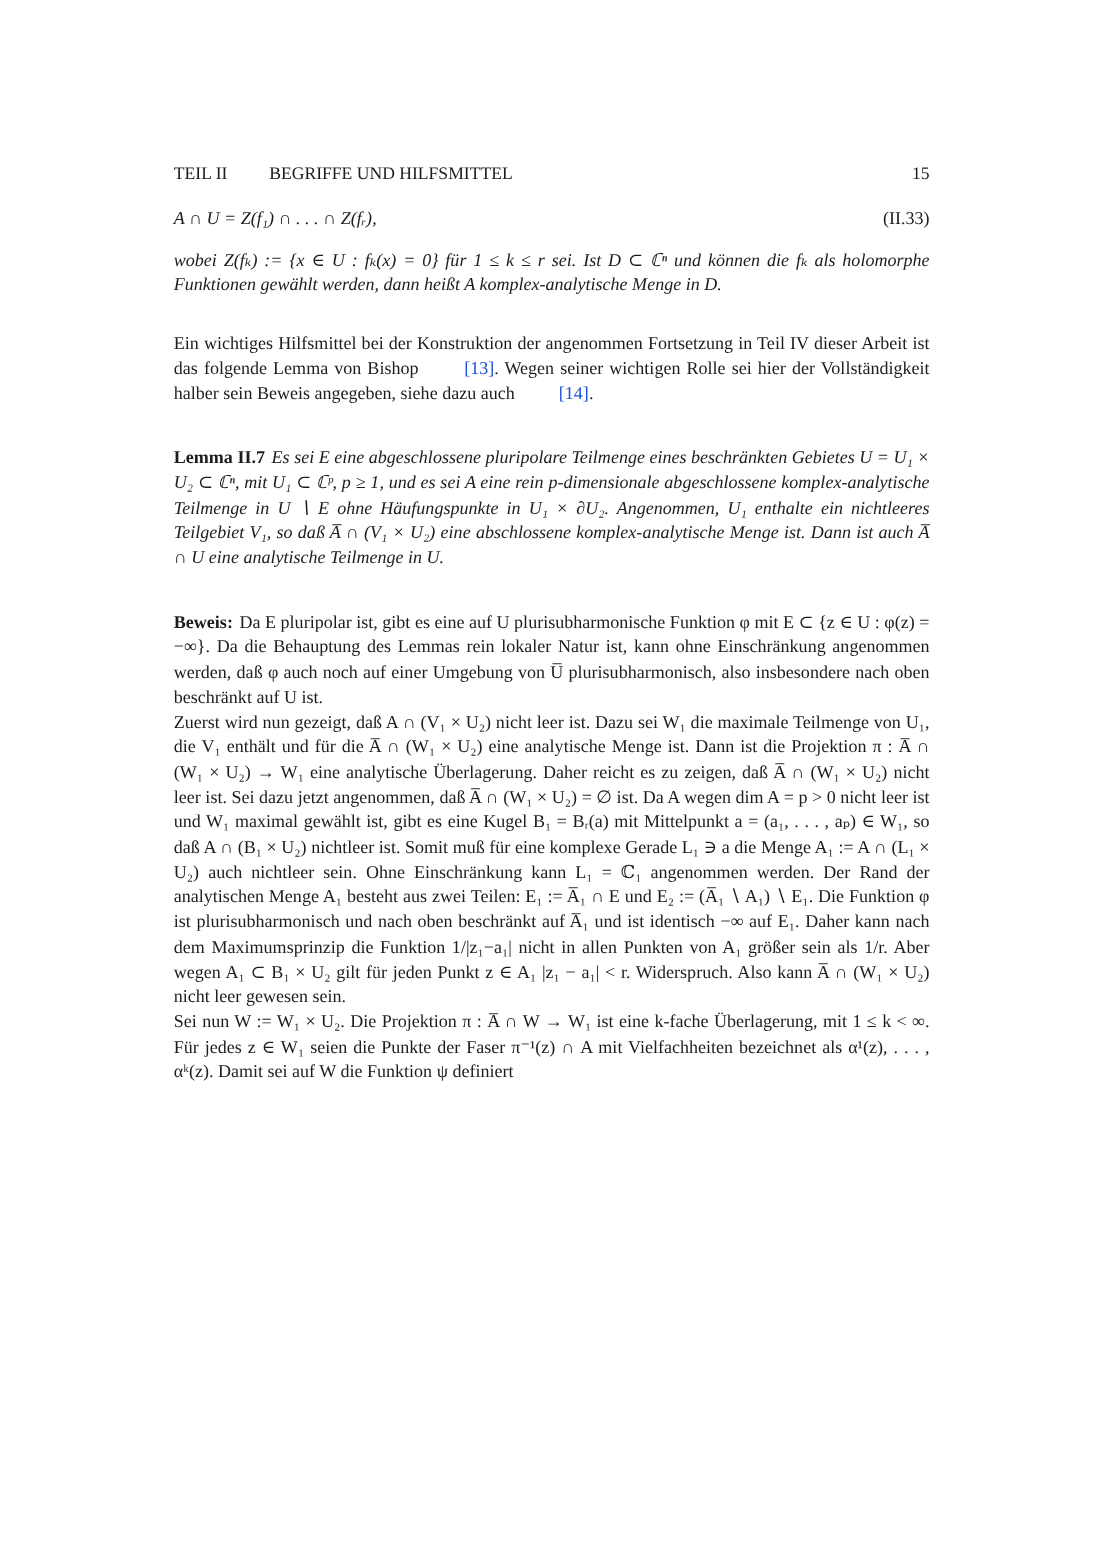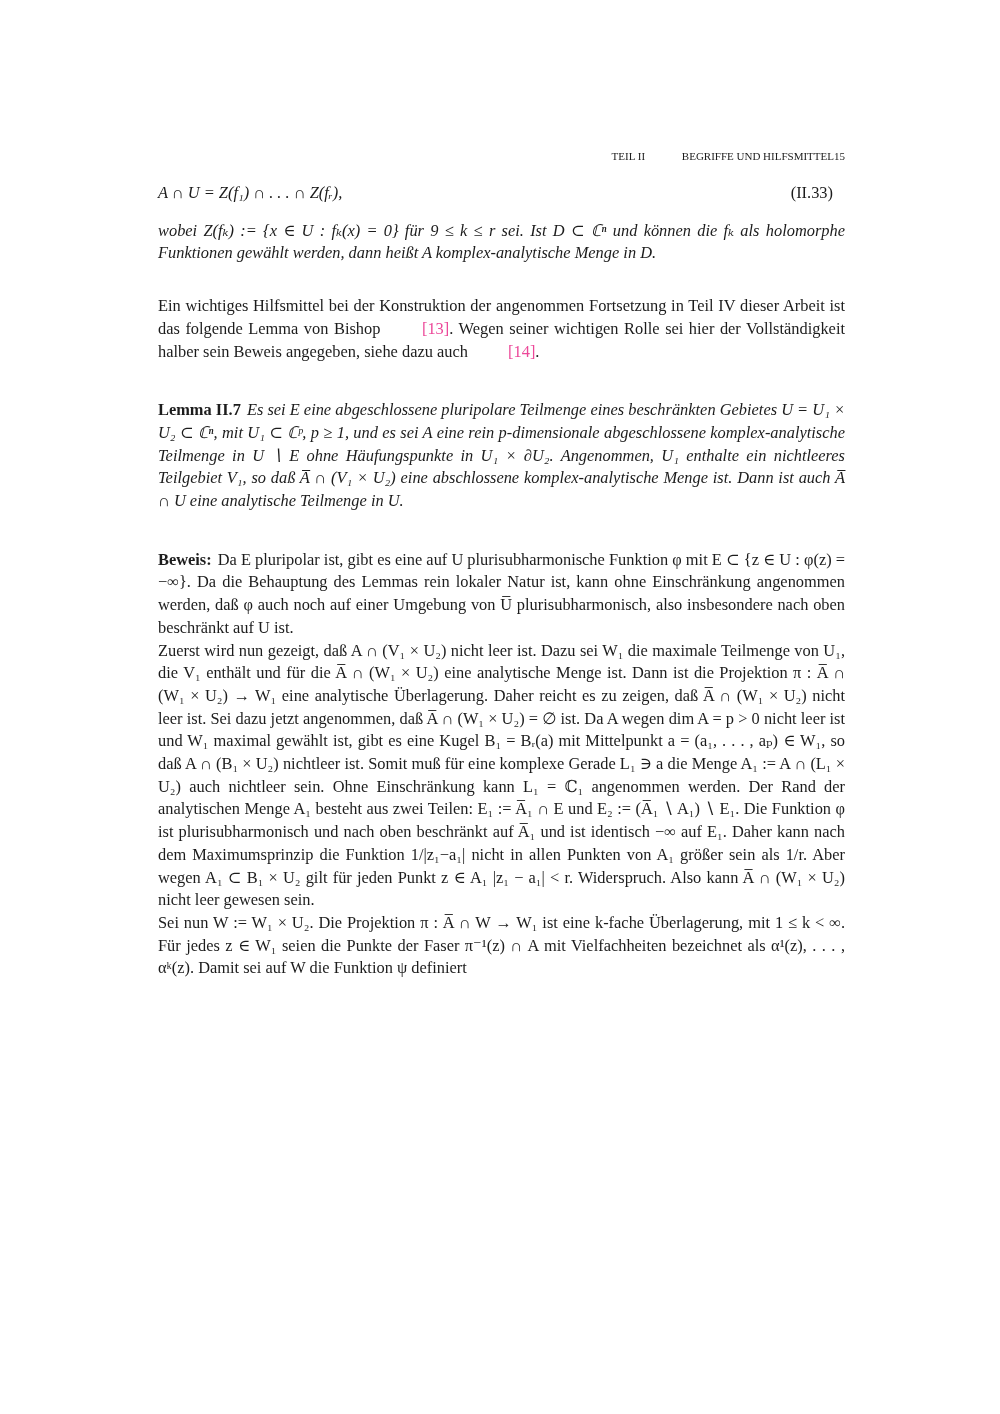--- a/index.html
+++ b/index.html
@@ -13,23 +13,23 @@
     height: 1414px;
     box-sizing: border-box;
     background: #ffffff;
     padding: 150px 155px 60px 158px;
     font-family: "Liberation Serif", "DejaVu Serif", serif;
     color: #1c1c1c;
     overflow: hidden;
   }
   .running-head {
     display: flex;
-    justify-content: flex-end;
+    justify-content: space-between;
     align-items: baseline;
-    font-size: 11px;
+    font-size: 16px;
   }
   .running-head .head-left span.first {
     margin-right: 34px;
   }
   h1.section-heading {
     font-size: 23px;
     font-weight: bold;
     margin: 46px 0 36px 0;
     letter-spacing: 0.2px;
   }
@@ -45,28 +45,28 @@
   .it { font-style: italic; }
   .theorem-lead { font-weight: bold; font-style: normal; margin-right: 6px; }
   .equation {
     position: relative;
     margin: 20px 0 15px 0;
     font-size: 16.4px;
     line-height: 22.7px;
   }
   .equation .eq-num {
     position: absolute;
-    right: 12px;
+    right: 0;
     top: 0;
     font-style: normal;
   }
   .block-gap-md { margin-bottom: 30px; }
   .block-gap-lg { margin-bottom: 36px; }
   .cite {
-    color: #ec4899;
+    color: #1d4ed8;
     text-decoration: none;
     cursor: pointer;
     margin-left: 36px;
   }
   .proof p { margin: 0; }
 </style>
 </head>
 <body>
 
 <div class="page">
@@ -79,21 +79,21 @@
     <span>15</span>
   </div>
 
 
 
   <div class="equation">
     <span class="it">A ∩ U = Z(f₁) ∩ . . . ∩ Z(fᵣ),</span>
     <span class="eq-num">(II.33)</span>
   </div>
 
-  <p class="it block-gap-md">wobei Z(fₖ) := {x ∈ U : fₖ(x) = 0} für 9 ≤ k ≤ r sei. Ist D ⊂ ℂⁿ und können die fₖ als holomorphe Funktionen gewählt werden, dann heißt A komplex-analytische Menge in D.</p>
+  <p class="it block-gap-md">wobei Z(fₖ) := {x ∈ U : fₖ(x) = 0} für 1 ≤ k ≤ r sei. Ist D ⊂ ℂⁿ und können die fₖ als holomorphe Funktionen gewählt werden, dann heißt A komplex-analytische Menge in D.</p>
 
   <p class="block-gap-lg">
     <span>Ein wichtiges Hilfsmittel bei der Konstruktion der angenommen Fortsetzung in Teil IV dieser Arbeit ist das folgende Lemma von Bishop </span><a class="cite">[13]</a><span>. Wegen seiner wichtigen Rolle sei hier der Vollständigkeit halber sein Beweis angegeben, siehe dazu auch </span><a class="cite">[14]</a><span>.</span>
   </p>
 
   <p class="block-gap-lg">
     <span class="theorem-lead">Lemma II.7</span><span class="it">Es sei E eine abgeschlossene pluripolare Teilmenge eines beschränkten Gebietes U = U₁ × U₂ ⊂ ℂⁿ, mit U₁ ⊂ ℂᵖ, p ≥ 1, und es sei A eine rein p-dimensionale abgeschlossene komplex-analytische Teilmenge in U ∖ E ohne Häufungspunkte in U₁ × ∂U₂. Angenommen, U₁ enthalte ein nichtleeres Teilgebiet V₁, so daß A̅ ∩ (V₁ × U₂) eine abschlossene komplex-analytische Menge ist. Dann ist auch A̅ ∩ U eine analytische Teilmenge in U.</span>
   </p>
 
   <div class="proof">

